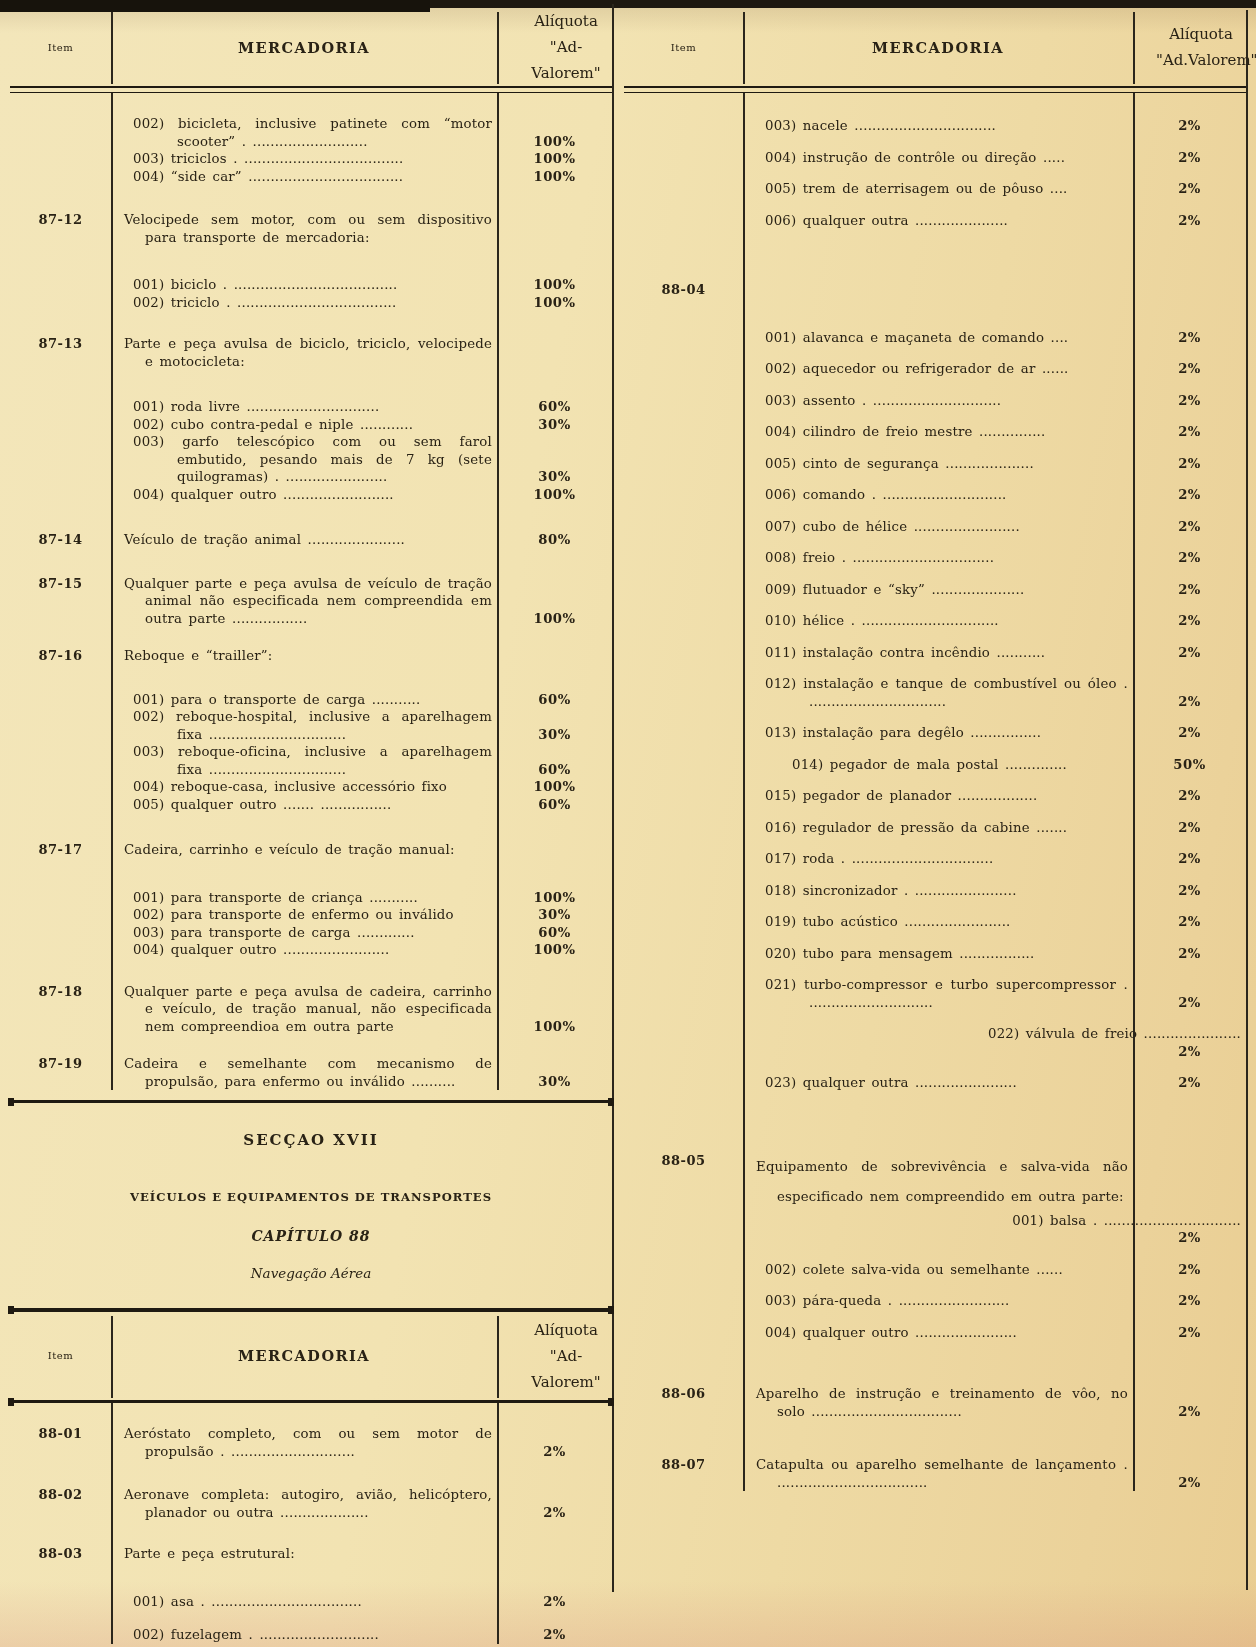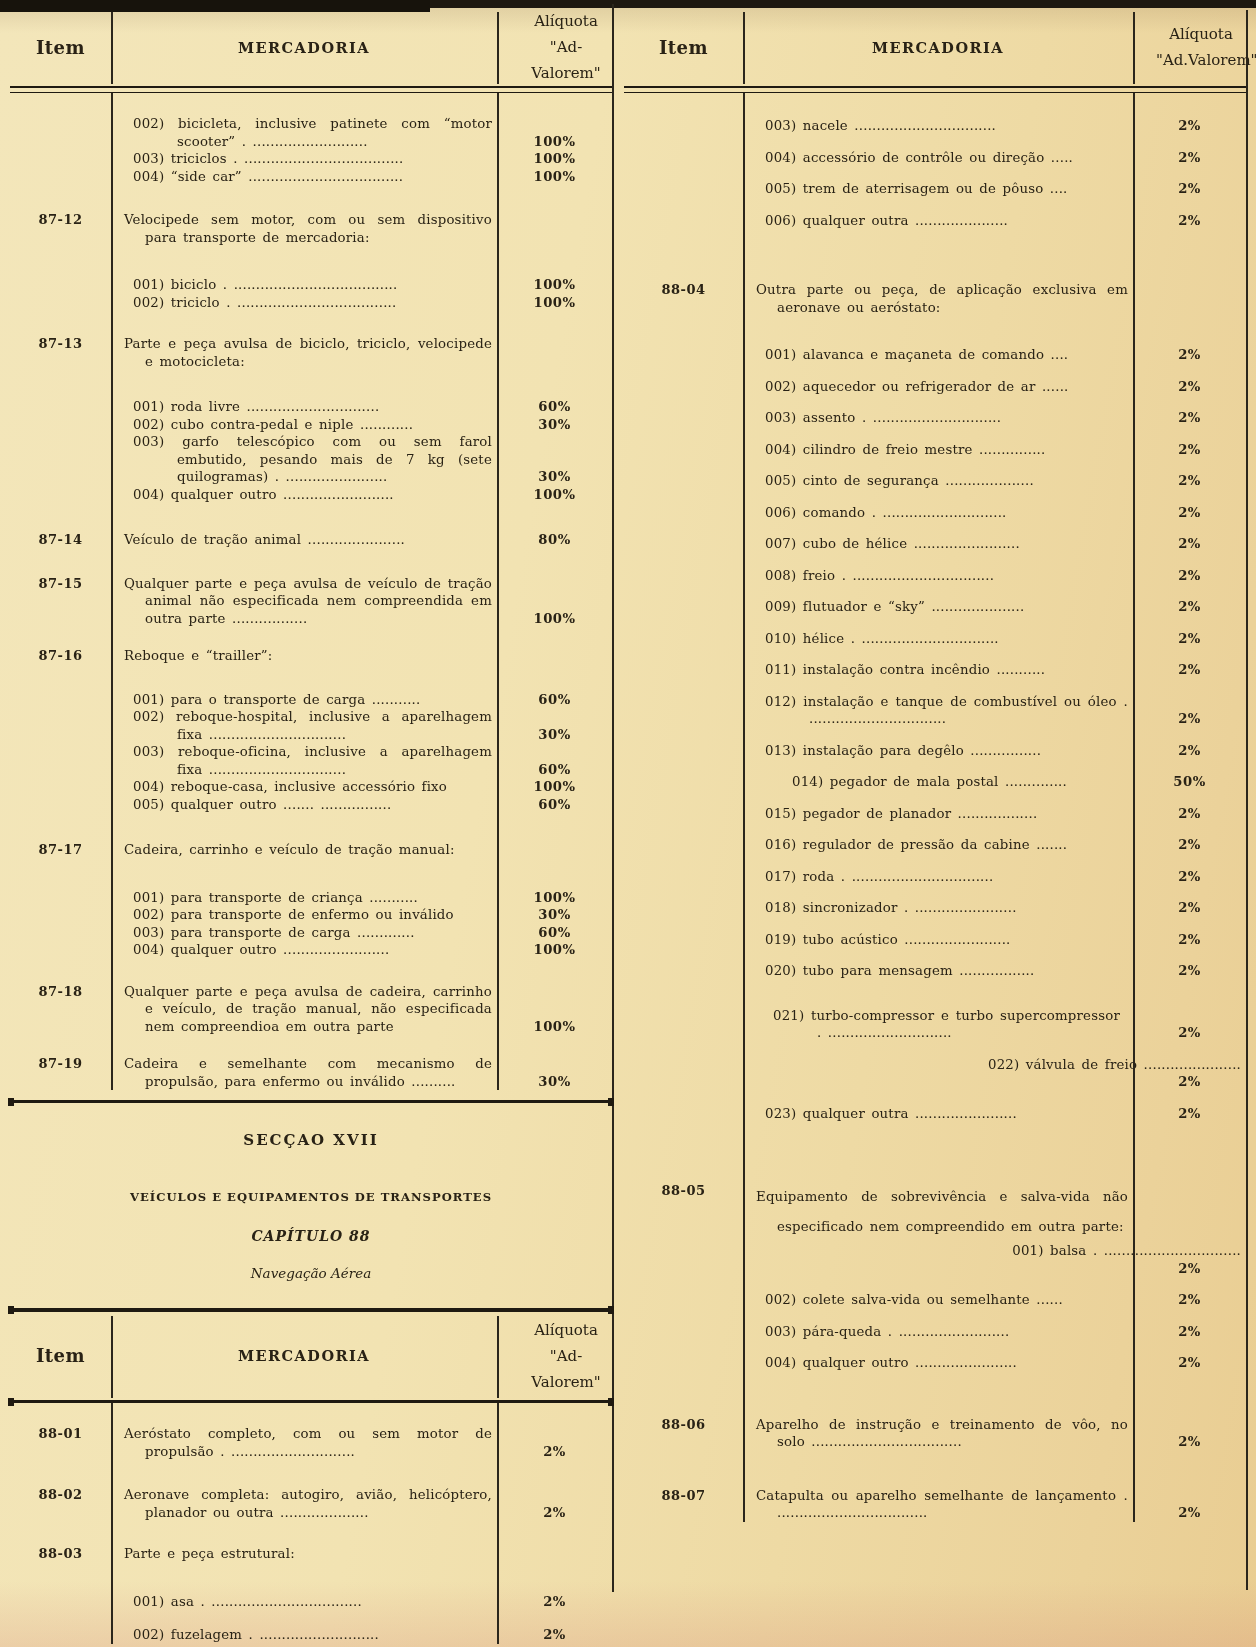--- a/index.html
+++ b/index.html
@@ -21,21 +21,21 @@
   .redge{position:absolute;left:1246px;top:10px;width:2.2px;height:1580px;background:#2b261c;}
 
   .col{position:absolute;top:8px;}
   .col-left{left:10px;width:602px;--iw:101px;--rw:115px;}
   .col-right{left:624px;width:622px;--iw:119px;--rw:113px;}
 
   .thead{position:relative;height:78px;display:flex;align-items:center;}
   .thead .vr{top:4px;bottom:2px;}
   .vr{position:absolute;width:1.8px;background:#2b261c;top:0;bottom:0;}
   .hc{box-sizing:border-box;}
-  .h-item{width:var(--iw);text-align:center;font-weight:bold;font-size:18px;letter-spacing:.5px;}
+  .h-item{width:var(--iw);text-align:center;font-weight:normal;font-size:10px;letter-spacing:.5px;}
   .h-merc{flex:1;text-align:center;font-weight:bold;font-size:14.5px;letter-spacing:1.5px;}
   .h-aliq{width:var(--rw);text-align:center;font-size:15px;line-height:26px;padding-left:23px;}
   .drule{height:4px;border-top:2.6px solid #1f1a11;border-bottom:1.3px solid #1f1a11;}
 
   .tbody{position:relative;padding-top:2px;}
   .tbody .vr{top:0;bottom:0;}
 
   .row{display:flex;align-items:flex-end;font-size:13.3px;line-height:17.5px;}
   .cell{box-sizing:border-box;}
   .c-item{width:var(--iw);text-align:center;font-weight:bold;font-size:13px;align-self:flex-start;letter-spacing:.5px;}
@@ -280,36 +280,35 @@
     <div class="tbody">
       <div class="vr" style="left:119px"></div>
       <div class="vr" style="left:509px"></div>
     <div class="row" style="margin-top: 22px;">
           <div class="cell c-item"></div>
           <div class="cell c-desc sub"><span class="num">003)</span> <span>nacele ................................</span></div>
           <div class="cell c-rate">2%</div>
         </div>
         <div class="row" style="margin-top: 14px;">
           <div class="cell c-item"></div>
-          <div class="cell c-desc sub"><span class="num">004)</span> <span>accessório de contrôle ou direção .....</span></div>
+          <div class="cell c-desc sub"><span class="num">004)</span> <span>instrução de contrôle ou direção .....</span></div>
           <div class="cell c-rate">2%</div>
         </div>
         <div class="row" style="margin-top: 14px;">
           <div class="cell c-item"></div>
           <div class="cell c-desc sub"><span class="num">005)</span> <span>trem de aterrisagem ou de pôuso ....</span></div>
           <div class="cell c-rate">2%</div>
         </div>
         <div class="row" style="margin-top: 14px;">
           <div class="cell c-item"></div>
           <div class="cell c-desc sub"><span class="num">006)</span> <span>qualquer outra .....................</span></div>
           <div class="cell c-rate">2%</div>
         </div>
         <div class="row" style="margin-top: 52px;">
           <div class="cell c-item">88-04</div>
-          <div class="cell c-desc entry">Outra parte ou peça, de aplicação exclusiva em aeronave ou aeróstato:</div>
           <div class="cell c-rate"></div>
         </div>
         <div class="row" style="margin-top: 30px;">
           <div class="cell c-item"></div>
           <div class="cell c-desc sub"><span class="num">001)</span> <span>alavanca e maçaneta de comando ....</span></div>
           <div class="cell c-rate">2%</div>
         </div>
         <div class="row" style="margin-top: 14px;">
           <div class="cell c-item"></div>
           <div class="cell c-desc sub"><span class="num">002)</span> <span>aquecedor ou refrigerador de ar ......</span></div>
@@ -398,21 +397,21 @@
         <div class="row" style="margin-top: 14px;">
           <div class="cell c-item"></div>
           <div class="cell c-desc sub"><span class="num">019)</span> <span>tubo acústico ........................</span></div>
           <div class="cell c-rate">2%</div>
         </div>
         <div class="row" style="margin-top: 14px;">
           <div class="cell c-item"></div>
           <div class="cell c-desc sub"><span class="num">020)</span> <span>tubo para mensagem .................</span></div>
           <div class="cell c-rate">2%</div>
         </div>
-        <div class="row" style="margin-top: 27px; gap: 8px;">
+        <div class="row" style="margin-top: 14px;">
           <div class="cell c-item"></div>
           <div class="cell c-desc sub"><span class="num">021)</span> <span>turbo-compressor e turbo supercompressor . ............................</span></div>
           <div class="cell c-rate">2%</div>
         </div>
         <div class="row" style="margin-top: 14px; flex-direction: column;">
           <div class="cell c-item"></div>
           <div class="cell c-desc sub"><span class="num">022)</span> <span>válvula de freio ......................</span></div>
           <div class="cell c-rate">2%</div>
         </div>
         <div class="row" style="margin-top: 14px;">

